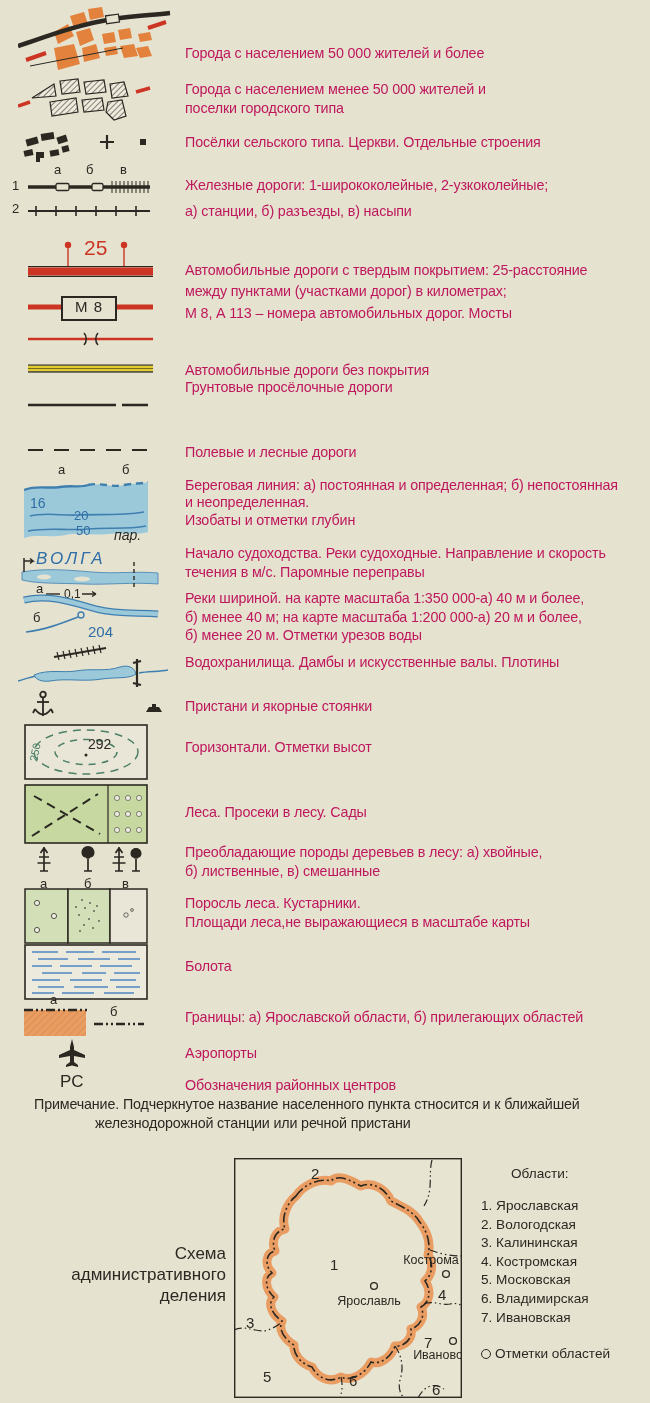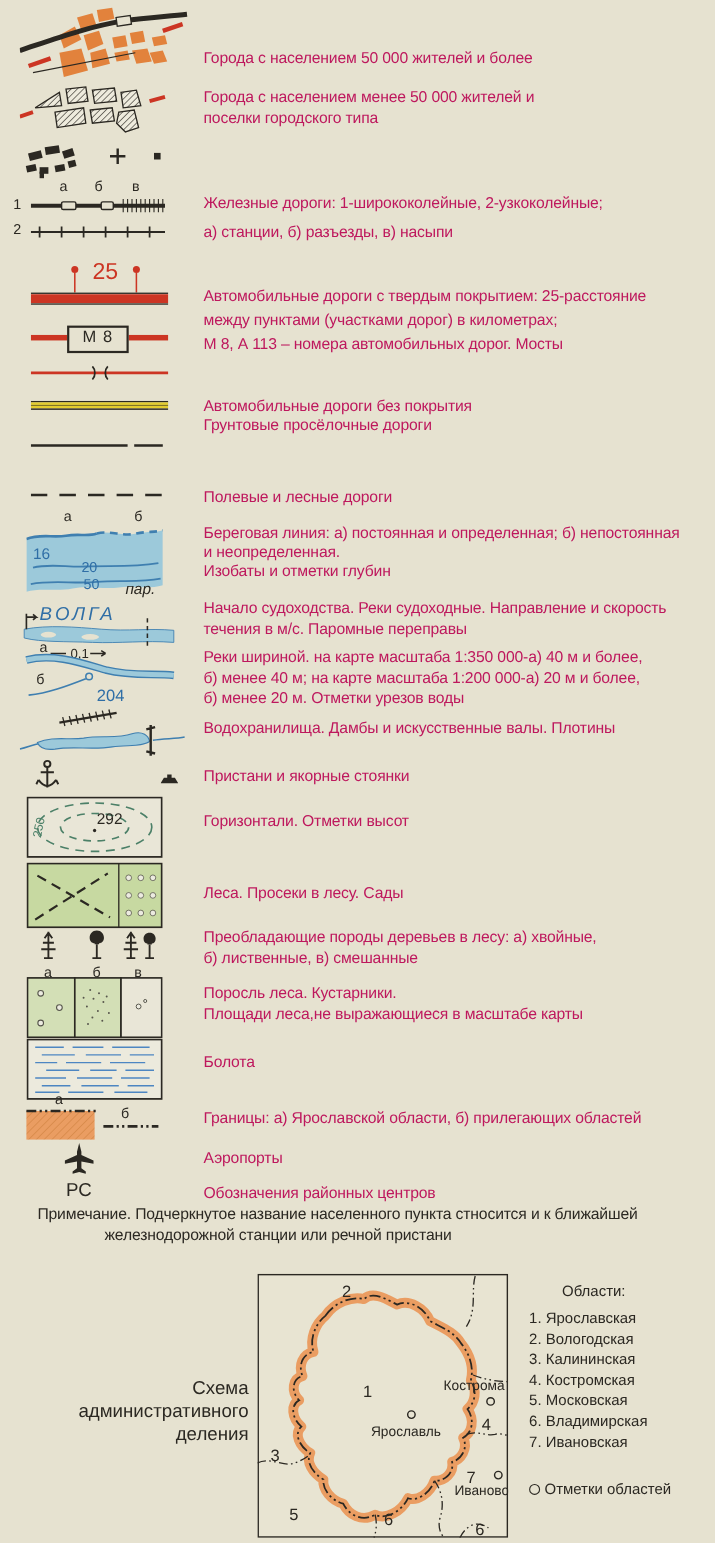--- a/index.html
+++ b/index.html
@@ -22,24 +22,24 @@
   .abs{position:absolute;}
   .m8box{
     position:absolute;left:61px;top:296px;width:52px;height:21px;
     background:#e6e2d0;border:2.2px solid #2b2822;
     display:flex;align-items:flex-start;justify-content:center;
     font-size:15px;letter-spacing:1px;
   }
   .note-line{position:absolute;font-size:14.3px;letter-spacing:-0.15px;}
   .schema-title{
     position:absolute;left:28px;top:1243px;width:198px;
-    text-align:right;font-size:17px;line-height:1.24;white-space:pre-line;margin-top:8px;
+    text-align:right;font-size:17px;line-height:1.24;white-space:pre-line;
   }
   .regions{position:absolute;left:481px;top:1166px;width:168px;font-size:13.6px;}
-  .regions-header{margin-left:30px;margin-bottom:9px;}
+  .regions-header{margin-left:30px;margin-bottom:16px;}
   .region-item{line-height:18.6px;}
   .centers{position:absolute;left:481px;top:1346px;font-size:13.6px;display:flex;align-items:center;gap:4px;}
   .center-dot{width:8px;height:8px;border:1.4px solid #2b2822;border-radius:50%;background:#e6e2d0;display:inline-block;}
   svg text{font-family:"Liberation Sans","DejaVu Sans",sans-serif;}
 </style>
 </head>
 <body>
 
 <div class="page">
 
@@ -346,20 +346,21 @@
 
   <svg class="abs" style="left:58px;top:1038px" width="28" height="30" viewBox="0 0 28 30">
     <path d="M14,1 L16,9 L16,12 L27,17 L27,20 L16,18 L16,24 L20,27 L20,29 L14,27.5 L8,29 L8,27 L12,24 L12,18 L1,20 L1,17 L12,12 L12,9 Z" fill="#2b2822"></path>
   </svg>
 
   <span class="mk" style="left:60px;top:1072px;font-size:17px">РС</span>
 
   <div class="t" style="top:44px">Города с населением 50 000 жителей и более</div>
   <div class="t" style="top:80px">Города с населением менее 50 000 жителей и
 поселки городского типа</div>
+  <div class="t" style="top:133px">Посёлки сельского типа. Церкви. Отдельные строения</div>
   <div class="t lh19" style="top:172px">Железные дороги: 1-ширококолейные, 2-узкоколейные;
 а) станции, б) разъезды, в) насыпи</div>
   <div class="t lh15" style="top:260px">Автомобильные дороги с твердым покрытием: 25-расстояние
 между пунктами (участками дорог) в километрах;
 М 8, А 113 – номера автомобильных дорог. Мосты</div>
   <div class="t" style="top:361px">Автомобильные дороги без покрытия</div>
   <div class="t" style="top:378px">Грунтовые просёлочные дороги</div>
   <div class="t" style="top:443px">Полевые и лесные дороги</div>
   <div class="t lh12" style="top:477px">Береговая линия: а) постоянная и определенная; б) непостоянная
 и неопределенная.

